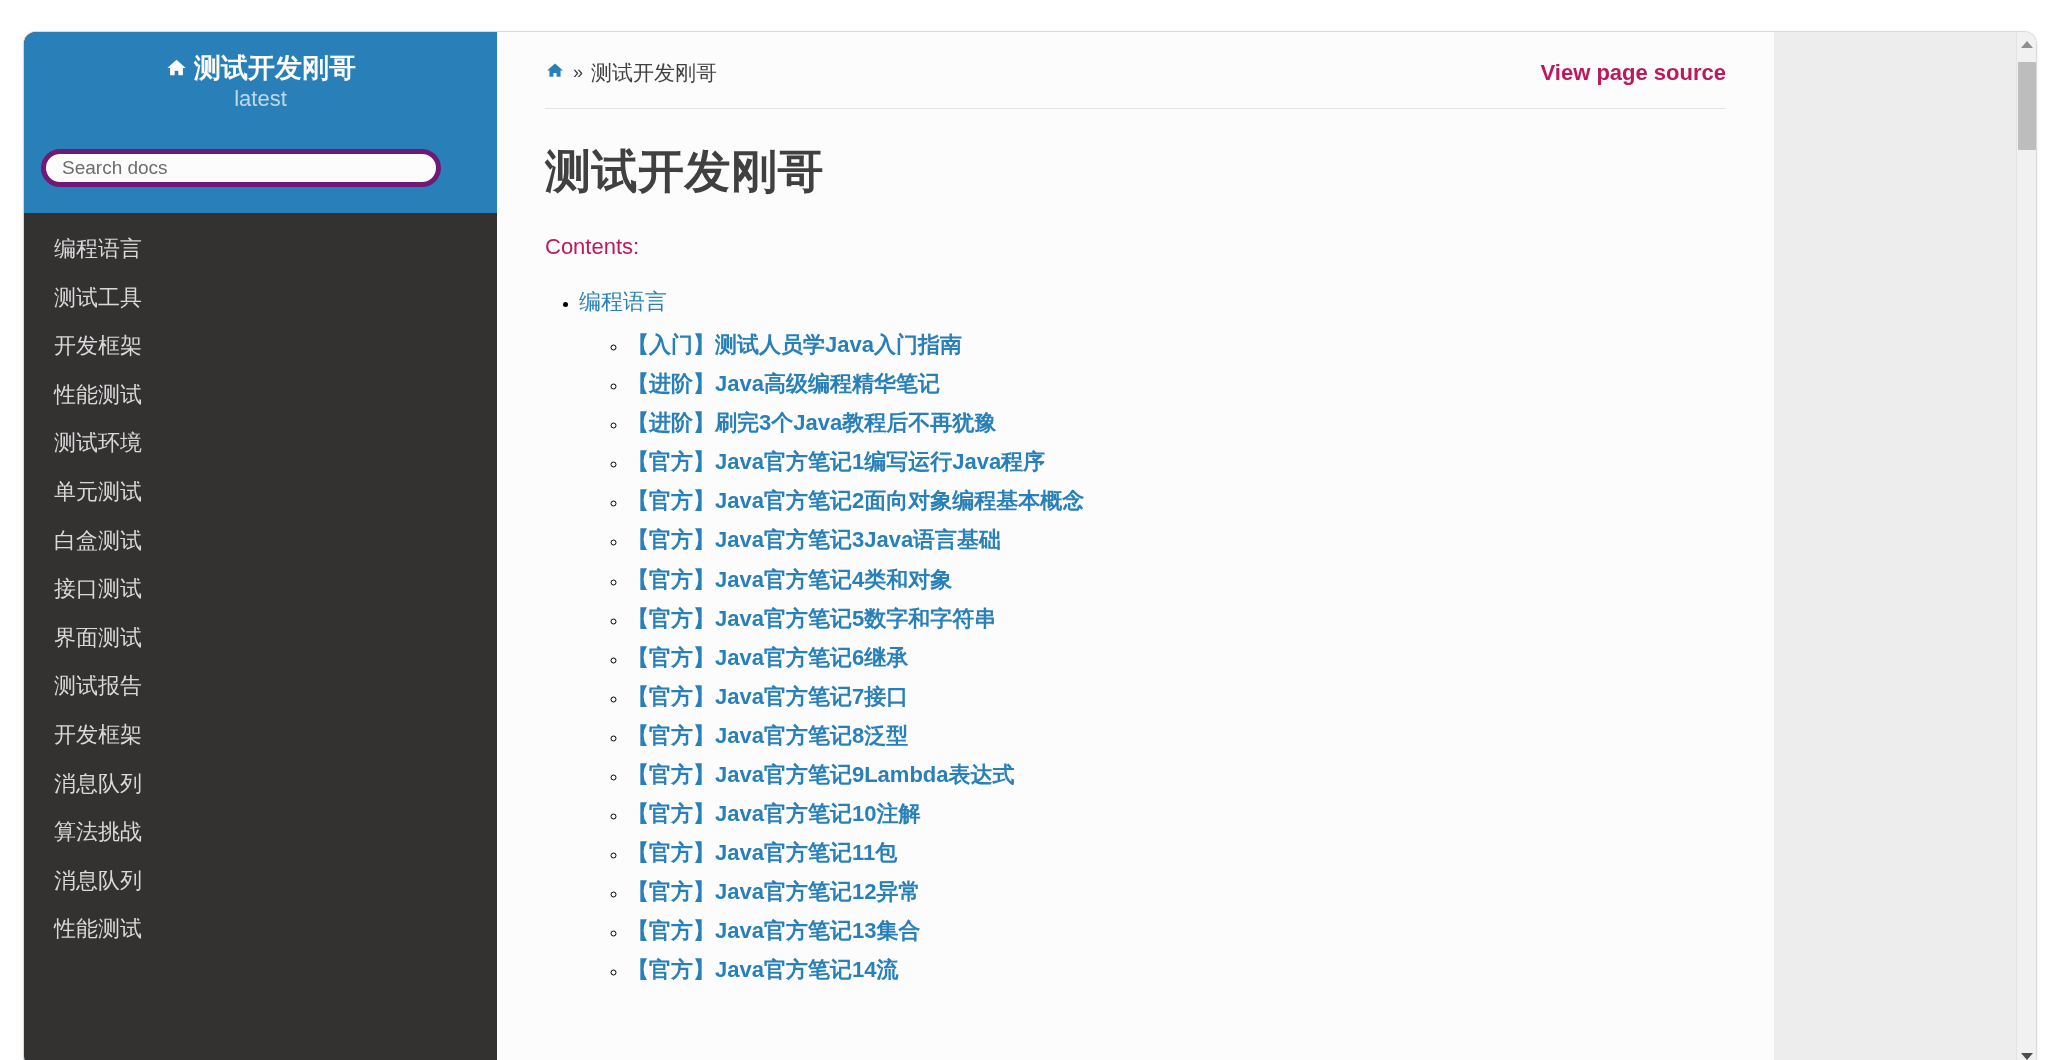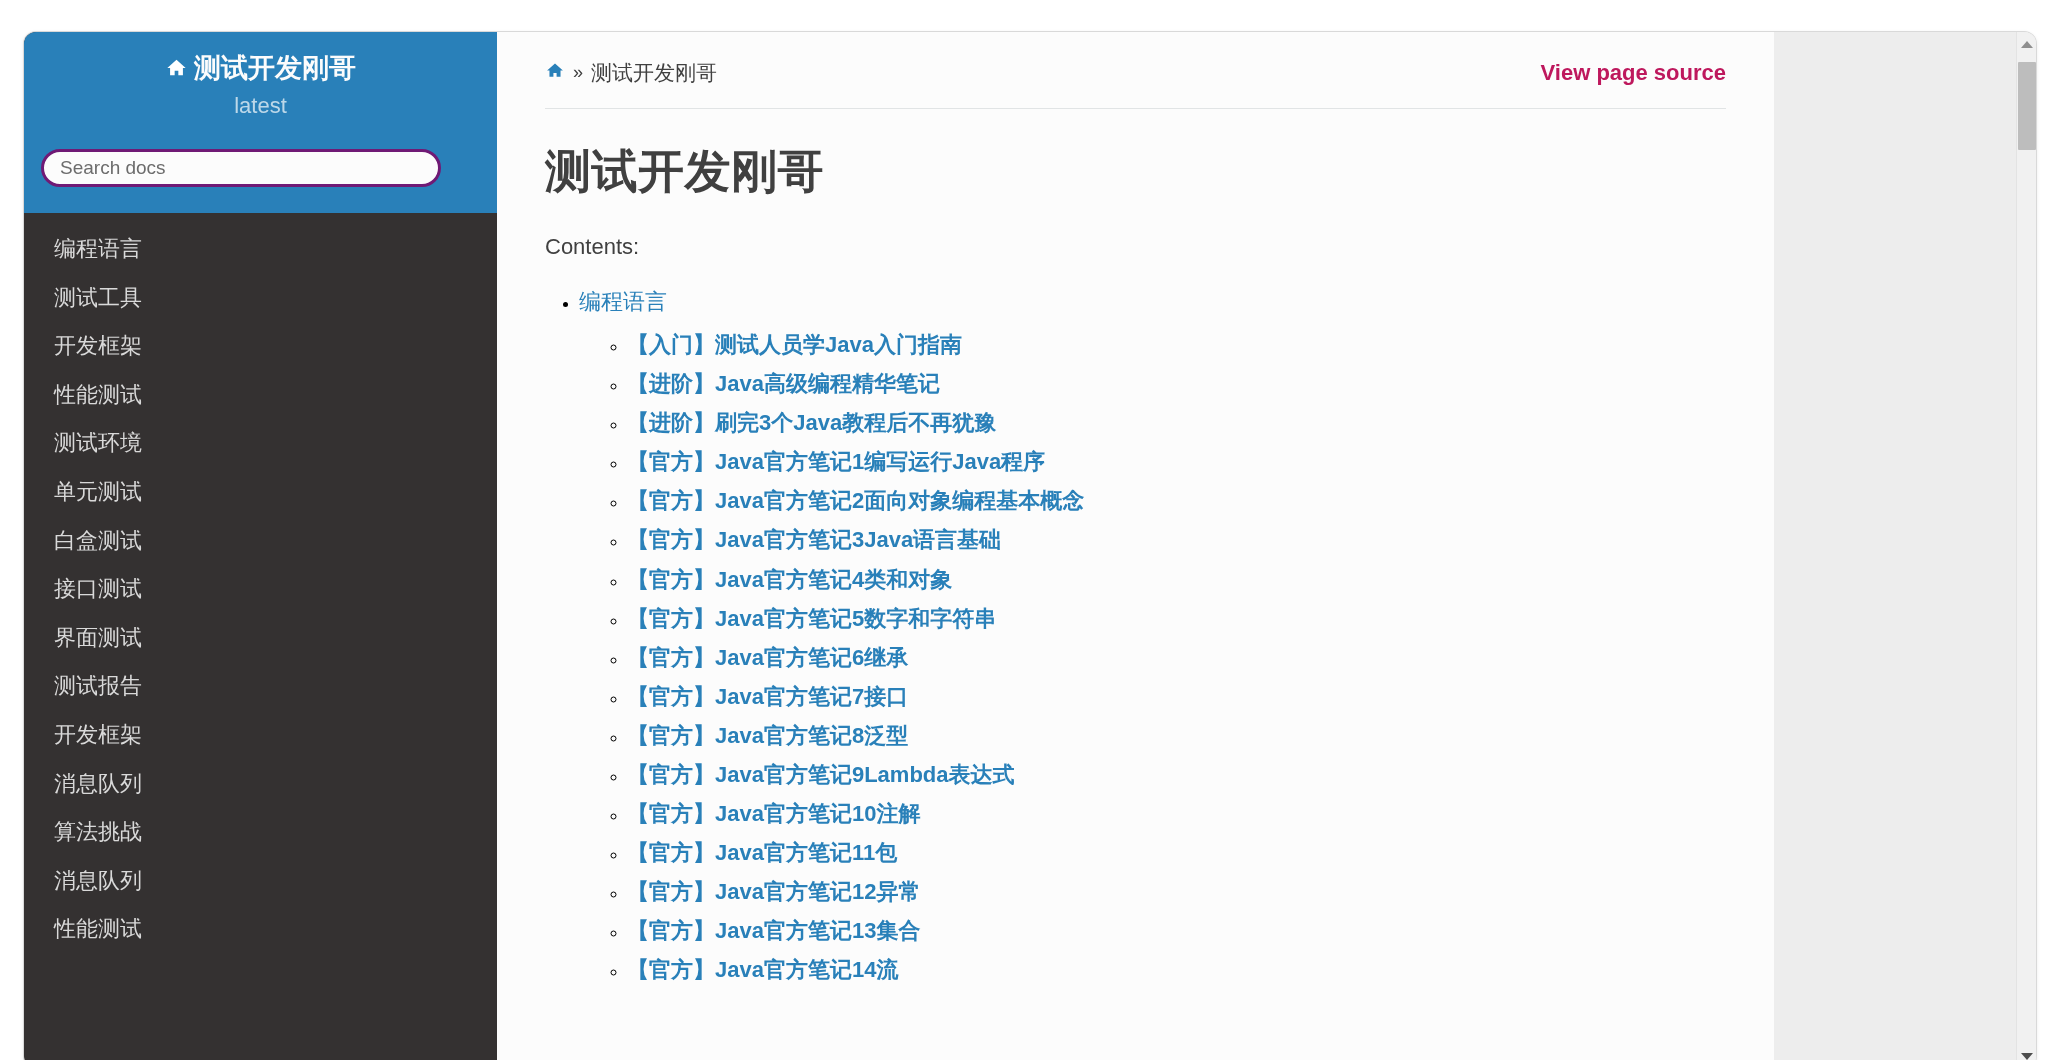--- a/index.html
+++ b/index.html
@@ -61,36 +61,35 @@
     white-space: nowrap;
   }
   .brand .home-icon {
     display: inline-block;
     margin-right: 6px;
     vertical-align: -2px;
   }
   .version {
     display: block;
     text-align: center;
-    margin-top: 7px;
     color: #ffffffb0;
     font-size: 22px;
     line-height: 1.2;
   }
   #search-form {
     position: absolute;
     left: 17px;
     top: 117px;
     width: 400px;
     height: 38px;
   }
   #search-input {
     width: 400px;
     height: 38px;
-    border: 3px solid #701a75;
+    border: 5px solid #701a75;
     border-radius: 50px;
     padding: 4px 16px;
     font-size: 19px;
     color: #404040;
     background: #fcfcfc;
     outline: none;
     font-family: "Liberation Sans", "DejaVu Sans", sans-serif;
   }
   #search-input::placeholder { color: #6c6c6c; opacity: 1; }
 
@@ -162,21 +161,21 @@
   #page-title {
     font-size: 46px;
     font-weight: bold;
     color: #404040;
     margin: 0 0 34px 0;
     line-height: 1.15;
     letter-spacing: .5px;
   }
   #contents-label {
     font-size: 22px;
-    color: #404040;
+    color: #be185d;
     margin: 0 0 22px 0;
     line-height: 1.4;
   }
 
   ul.toctree {
     list-style: disc;
     margin: 0;
     padding-left: 34px;
   }
   ul.toctree > li { margin-bottom: 10px; }

